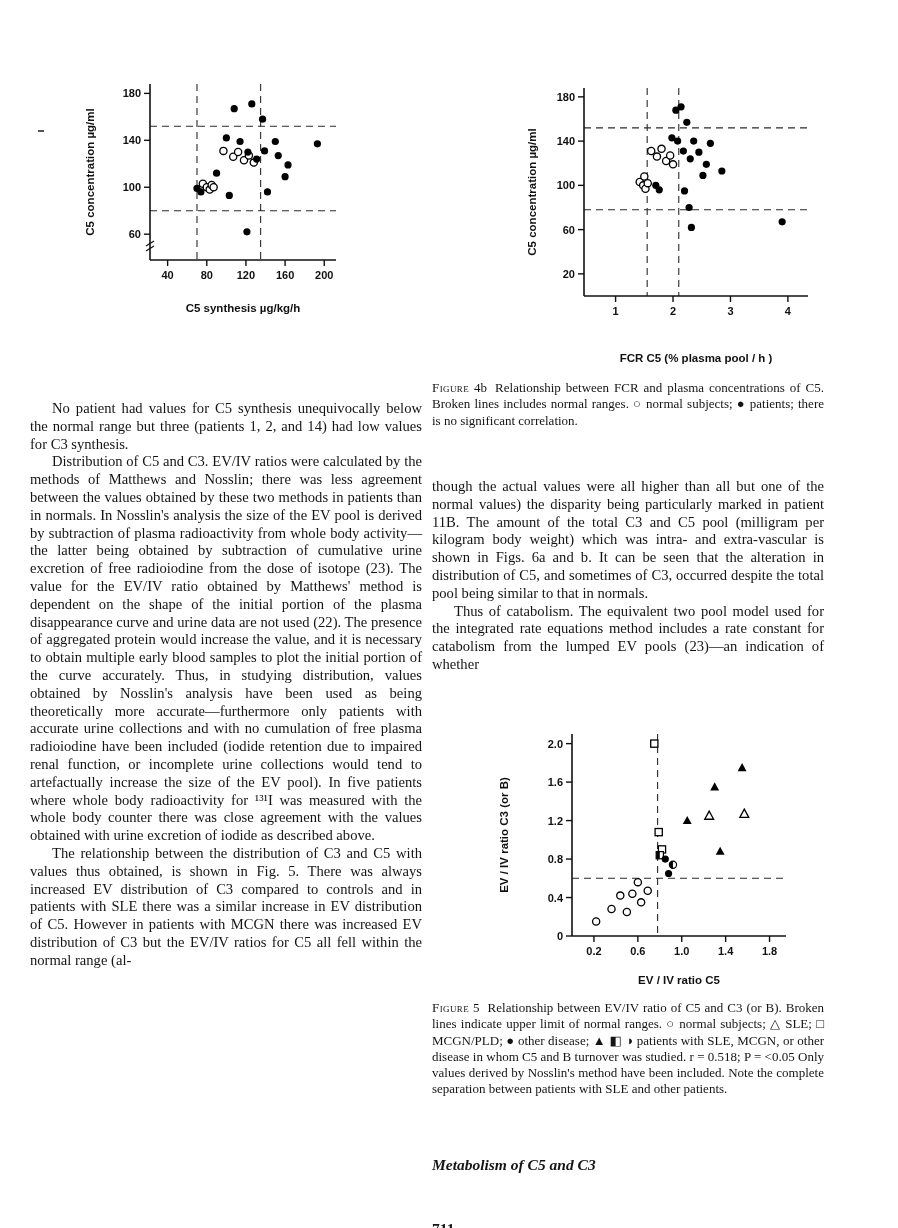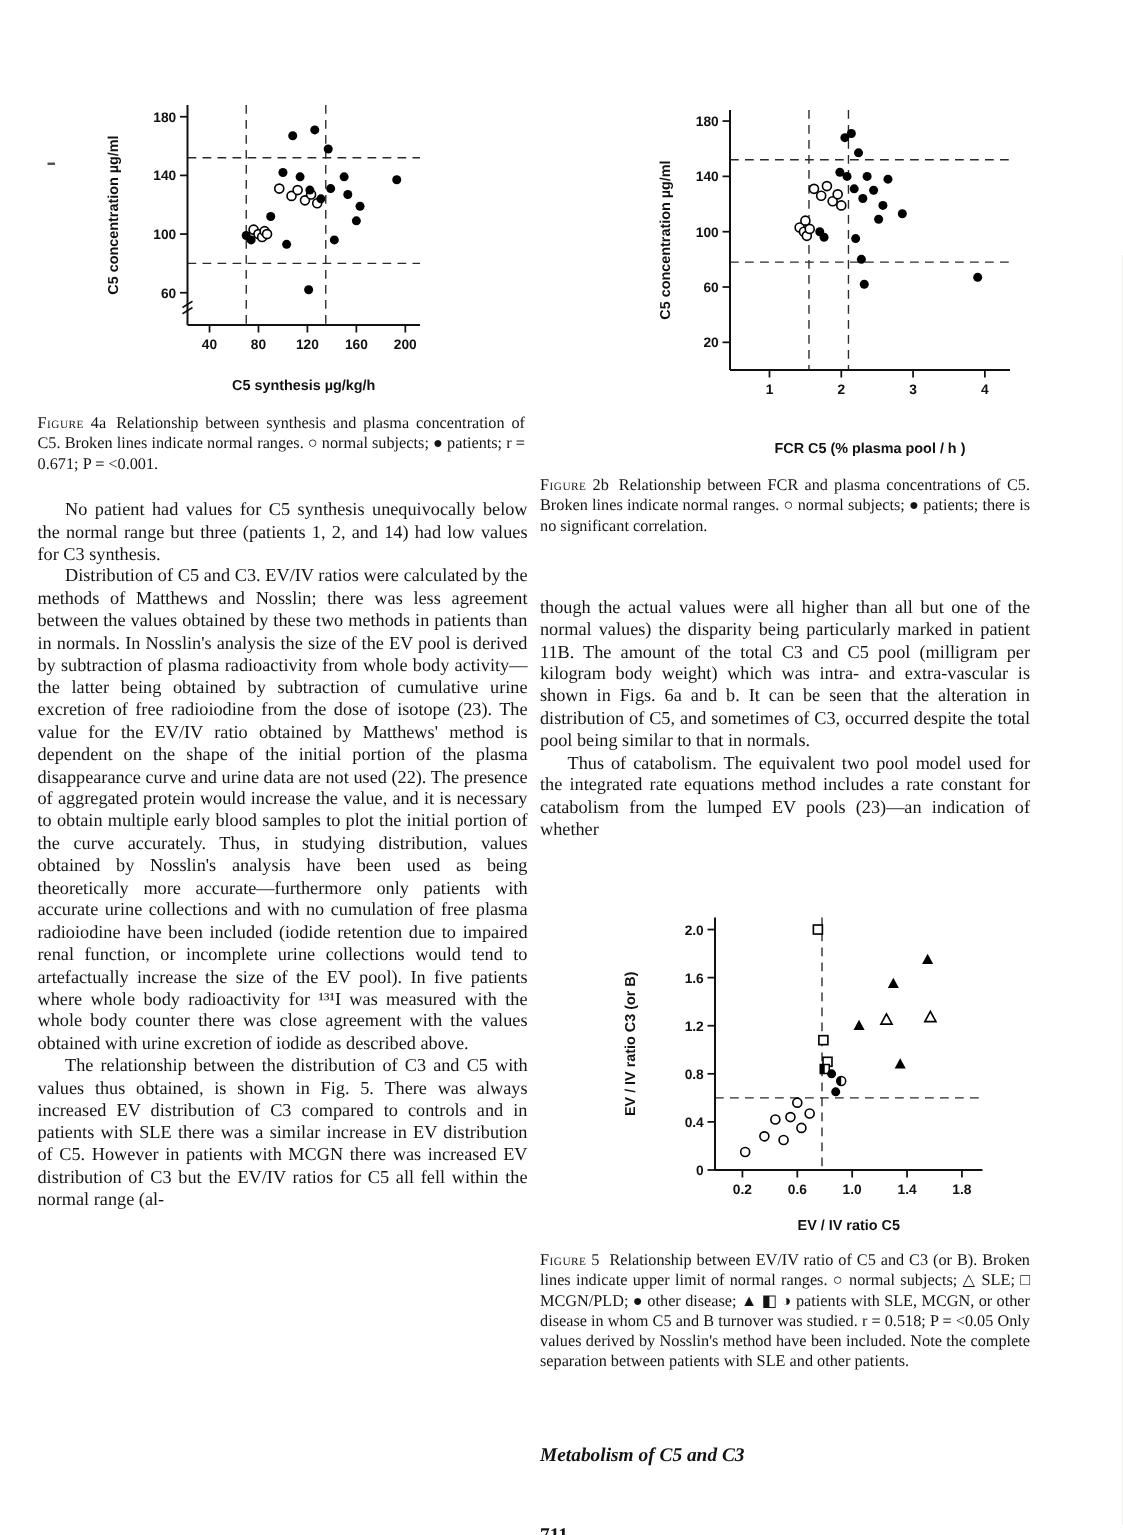--- a/index.html
+++ b/index.html
@@ -86,24 +86,20 @@
       <circle cx="182.57894736842104" cy="49.2" r="3.6" fill="#000"></circle>
       <circle cx="184.53684210526316" cy="80.88" r="3.6" fill="#000"></circle>
       <circle cx="187.4736842105263" cy="121.94666666666666" r="3.6" fill="#000"></circle>
       <circle cx="195.30526315789473" cy="71.49333333333334" r="3.6" fill="#000"></circle>
       <circle cx="198.2421052631579" cy="85.57333333333334" r="3.6" fill="#000"></circle>
       <circle cx="205.09473684210528" cy="106.69333333333333" r="3.6" fill="#000"></circle>
       <circle cx="208.03157894736842" cy="94.96000000000001" r="3.6" fill="#000"></circle>
       <circle cx="237.4" cy="73.84" r="3.6" fill="#000"></circle>
     </svg>
 
-  <p class="caption" style="left:30px; top:330px; width:390px;">
-    <span class="figword">Figure</span>
-    <span class="fignum">4a</span><span class="cap-gap"></span><span>Relationship between synthesis and plasma concentration of C5. Broken lines indicate normal ranges. ○ normal subjects; ● patients; r = 0.671; P = &lt;0.001.</span>
-  </p>
 
   <svg class="chart" id="chart-fig4b" width="310" height="300" style="left:522px; top:70px;">
       <line x1="125.17948717948718" x2="125.17948717948718" y1="18" y2="226" stroke="#2a2a2a" stroke-width="1.1" stroke-dasharray="7 5"></line>
       <line x1="156.76923076923077" x2="156.76923076923077" y1="18" y2="226" stroke="#2a2a2a" stroke-width="1.1" stroke-dasharray="7 5"></line>
       <line x1="62" x2="286" y1="139.70212765957447" y2="139.70212765957447" stroke="#2a2a2a" stroke-width="1.1" stroke-dasharray="7 5"></line>
       <line x1="62" x2="286" y1="57.829787234042556" y2="57.829787234042556" stroke="#2a2a2a" stroke-width="1.1" stroke-dasharray="7 5"></line>
       <line x1="62" x2="62" y1="18" y2="226" stroke="#111" stroke-width="1.6"></line>
       <line x1="62" x2="286" y1="226" y2="226" stroke="#111" stroke-width="1.6"></line>
       <line x1="56" x2="62" y1="203.87234042553192" y2="203.87234042553192" stroke="#111" stroke-width="1.4"></line>
       <text x="53" y="207.87234042553192" text-anchor="end" class="tick">20</text>
@@ -152,21 +148,21 @@
       <circle cx="176.8717948717949" cy="82.17021276595744" r="3.6" fill="#000"></circle>
       <circle cx="180.8923076923077" cy="105.40425531914894" r="3.6" fill="#000"></circle>
       <circle cx="184.33846153846156" cy="94.34042553191489" r="3.6" fill="#000"></circle>
       <circle cx="188.35897435897436" cy="73.31914893617021" r="3.6" fill="#000"></circle>
       <circle cx="199.84615384615387" cy="100.97872340425532" r="3.6" fill="#000"></circle>
       <circle cx="260.1538461538462" cy="151.87234042553192" r="3.6" fill="#000"></circle>
     </svg>
 
   <p class="caption" style="left:432px; top:380px; width:392px;">
     <span class="figword">Figure</span>
-    <span class="fignum">2b</span><span class="cap-gap"></span><span>Relationship between FCR and plasma concentrations of C5. Broken lines indicate normal ranges. ○ normal subjects; ● patients; there is no significant correlation.</span>
+    <span class="fignum">4b</span><span class="cap-gap"></span><span>Relationship between FCR and plasma concentrations of C5. Broken lines includes normal ranges. ○ normal subjects; ● patients; there is no significant correlation.</span>
   </p>
 
   <div class="col" style="left:30px; top:400px; width:392px;">
     <p class="para"><span class="lead"></span> <span>No patient had values for C5 synthesis unequivocally below the normal range but three (patients 1, 2, and 14) had low values for C3 synthesis.</span></p>
     <p class="para"><span class="lead">Distribution of C5 and C3.</span> <span>EV/IV ratios were calculated by the methods of Matthews and Nosslin; there was less agreement between the values obtained by these two methods in patients than in normals. In Nosslin's analysis the size of the EV pool is derived by subtraction of plasma radioactivity from whole body activity—the latter being obtained by subtraction of cumulative urine excretion of free radioiodine from the dose of isotope (23). The value for the EV/IV ratio obtained by Matthews' method is dependent on the shape of the initial portion of the plasma disappearance curve and urine data are not used (22). The presence of aggregated protein would increase the value, and it is necessary to obtain multiple early blood samples to plot the initial portion of the curve accurately. Thus, in studying distribution, values obtained by Nosslin's analysis have been used as being theoretically more accurate—furthermore only patients with accurate urine collections and with no cumulation of free plasma radioiodine have been included (iodide retention due to impaired renal function, or incomplete urine collections would tend to artefactually increase the size of the EV pool). In five patients where whole body radioactivity for ¹³¹I was measured with the whole body counter there was close agreement with the values obtained with urine excretion of iodide as described above.</span></p>
     <p class="para"><span class="lead"></span> <span>The relationship between the distribution of C3 and C5 with values thus obtained, is shown in Fig. 5. There was always increased EV distribution of C3 compared to controls and in patients with SLE there was a similar increase in EV distribution of C5. However in patients with MCGN there was increased EV distribution of C3 but the EV/IV ratios for C5 all fell within the normal range (al-</span></p>
   </div>
 
   <div class="col" style="left:432px; top:466px; width:392px;margin-top:12px;">
     <p class="para no-indent"><span class="lead"></span> <span>though the actual values were all higher than all but one of the normal values) the disparity being particularly marked in patient 11B. The amount of the total C3 and C5 pool (milligram per kilogram body weight) which was intra- and extra-vascular is shown in Figs. 6a and b. It can be seen that the alteration in distribution of C5, and sometimes of C3, occurred despite the total pool being similar to that in normals.</span></p>

